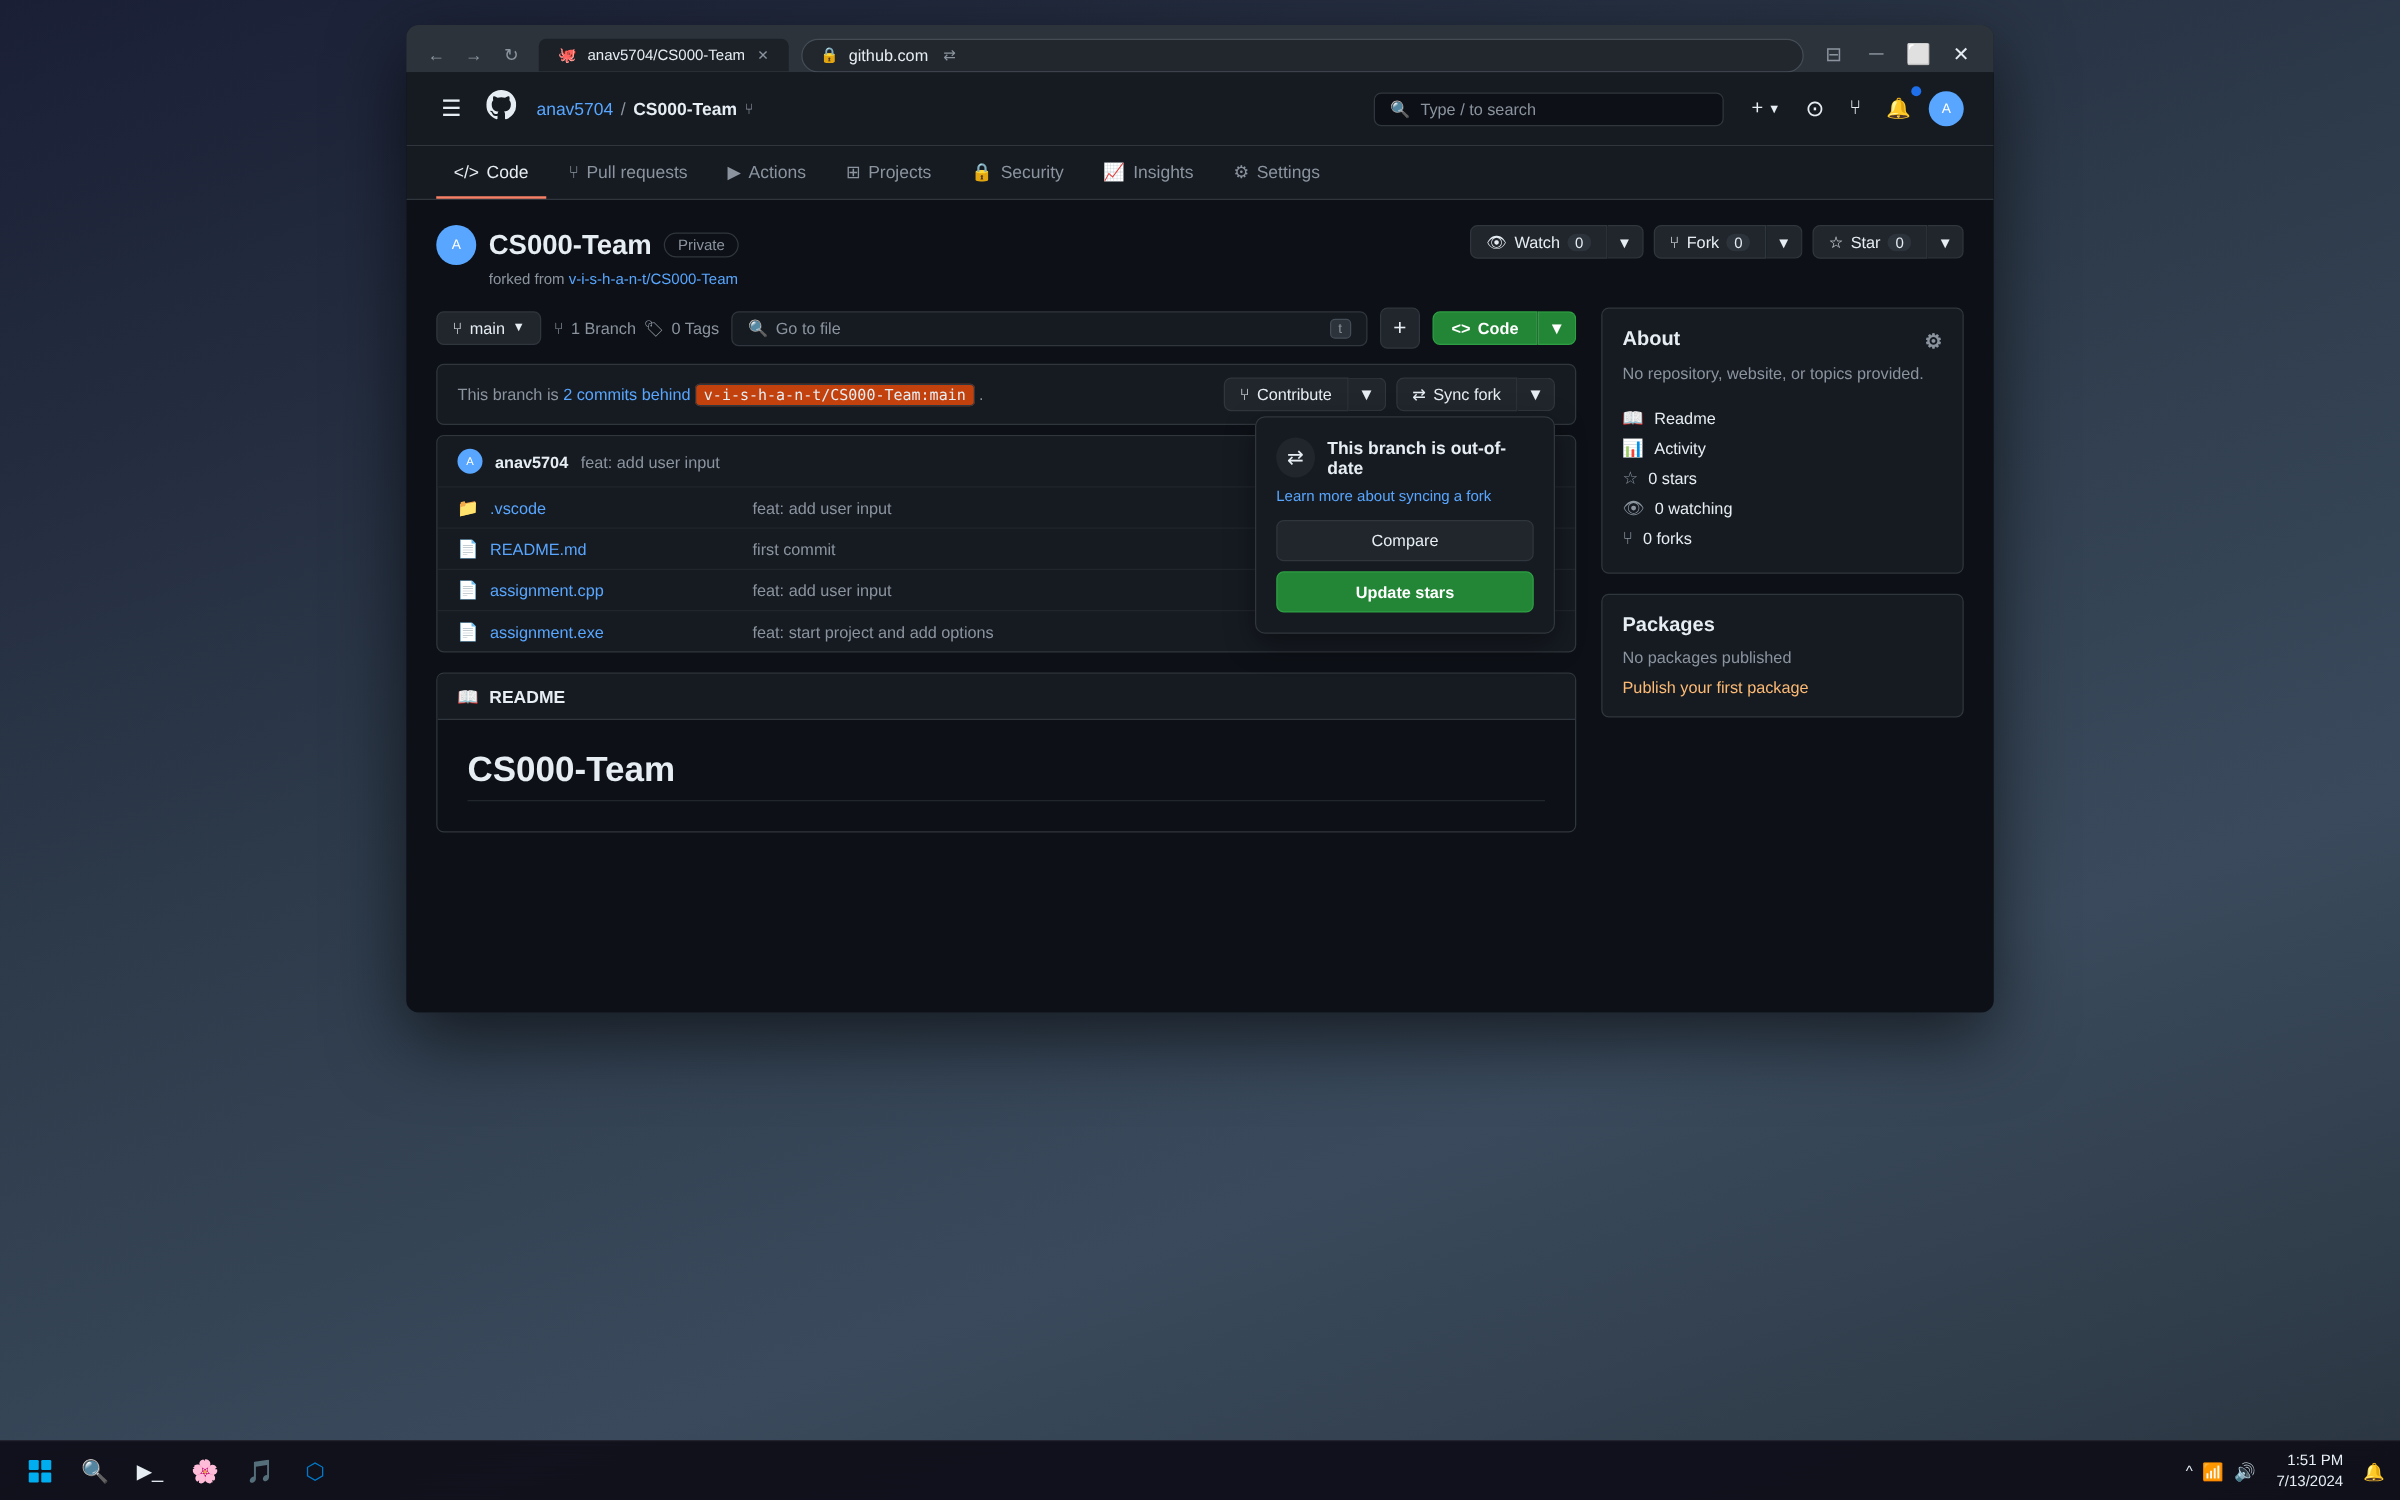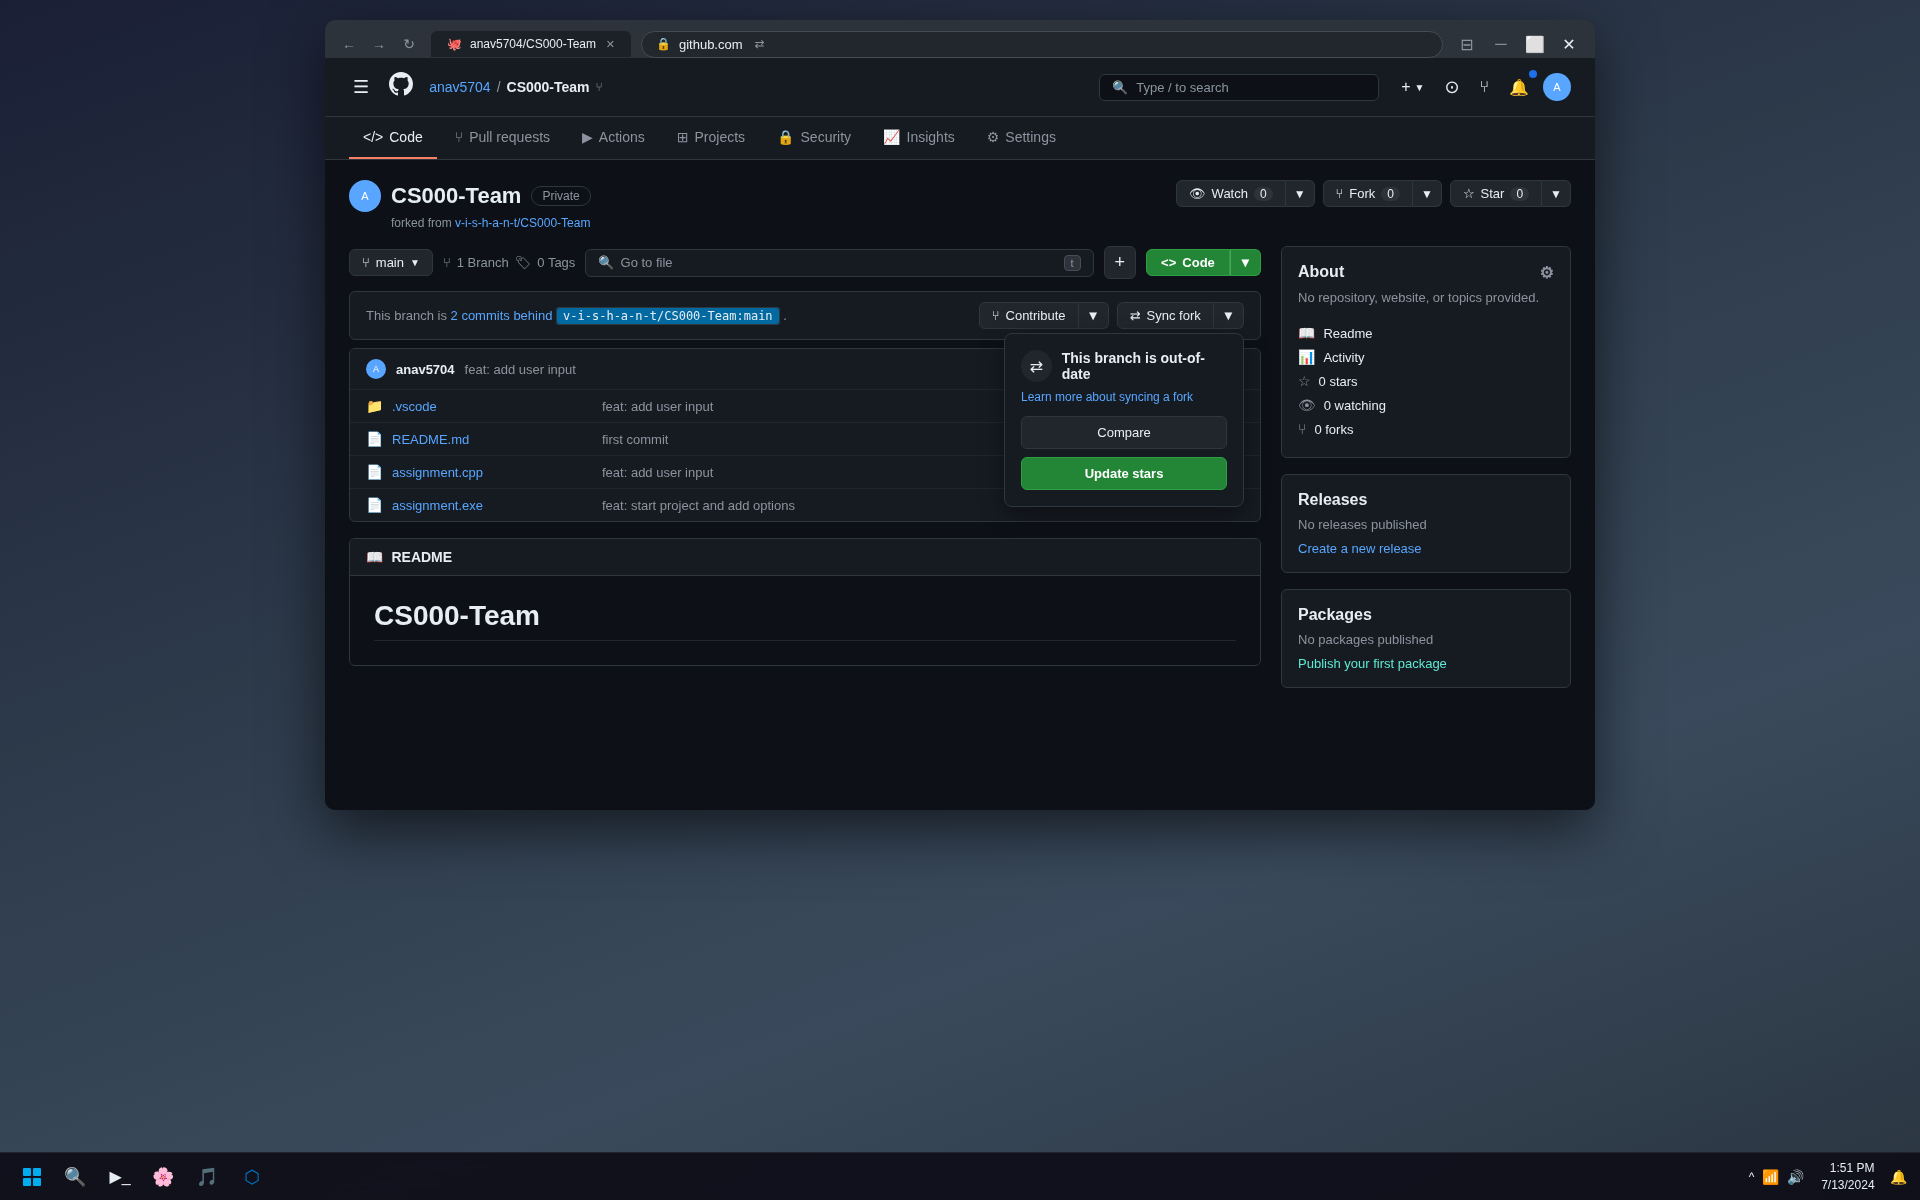--- a/index.html
+++ b/index.html
@@ -721,21 +721,21 @@
       margin-bottom: 8px;
     }
 
     .packages-none {
       color: #8b949e;
       font-size: 13px;
       margin-bottom: 8px;
     }
 
     .packages-link {
-      color: #5eead4;
+      color: #fdba74;
       font-size: 13px;
       text-decoration: none;
       margin-top: 36px;
     }
 
     
     .sync-dropdown {
       position: absolute;
       top: calc(100% + 4px);
       right: 0;
@@ -1073,21 +1073,21 @@
                   <span>Code</span>
                 </button>
                 <button class="code-btn-dropdown">▼</button>
               </div>
             </div>
 
             <div class="sync-banner">
               <span class="sync-banner-text">
                 <span>This branch is</span>
                 <a style="color:#58a6ff;text-decoration:none;">2 commits behind</a>
-                <span style="background:#0369a1;border:1px solid #30363d;border-radius:4px;padding:1px 6px;font-size:12px;color:#e6edf3;font-family:monospace;">v-i-s-h-a-n-t/CS000-Team:main</span>
+                <span style="background:#c2410c;border:1px solid #30363d;border-radius:4px;padding:1px 6px;font-size:12px;color:#e6edf3;font-family:monospace;">v-i-s-h-a-n-t/CS000-Team:main</span>
                 <span>.</span>
               </span>
 
               <div class="sync-banner-actions">
                 <div style="display:flex;">
                   <button class="contribute-btn">
                     <span>⑂</span>
                     <span>Contribute</span>
                   </button>
                   <button class="contribute-btn-dd">▼</button>
@@ -1186,25 +1186,20 @@
                 <span class="about-stat-icon">👁</span>
                 <span>0 watching</span>
               </div>
 
               <div class="about-stat">
                 <span class="about-stat-icon">⑂</span>
                 <span>0 forks</span>
               </div>
             </div>
 
-            <div class="releases-card">
-              <div class="releases-title">Releases</div>
-              <p class="releases-none">No releases published</p>
-              <a class="releases-link">Create a new release</a>
-            </div>
 
             <div class="packages-card">
               <div class="packages-title">Packages</div>
               <p class="packages-none">No packages published</p>
               <a class="packages-link">Publish your first package</a>
             </div>
 
           </div>
 
         </div>

